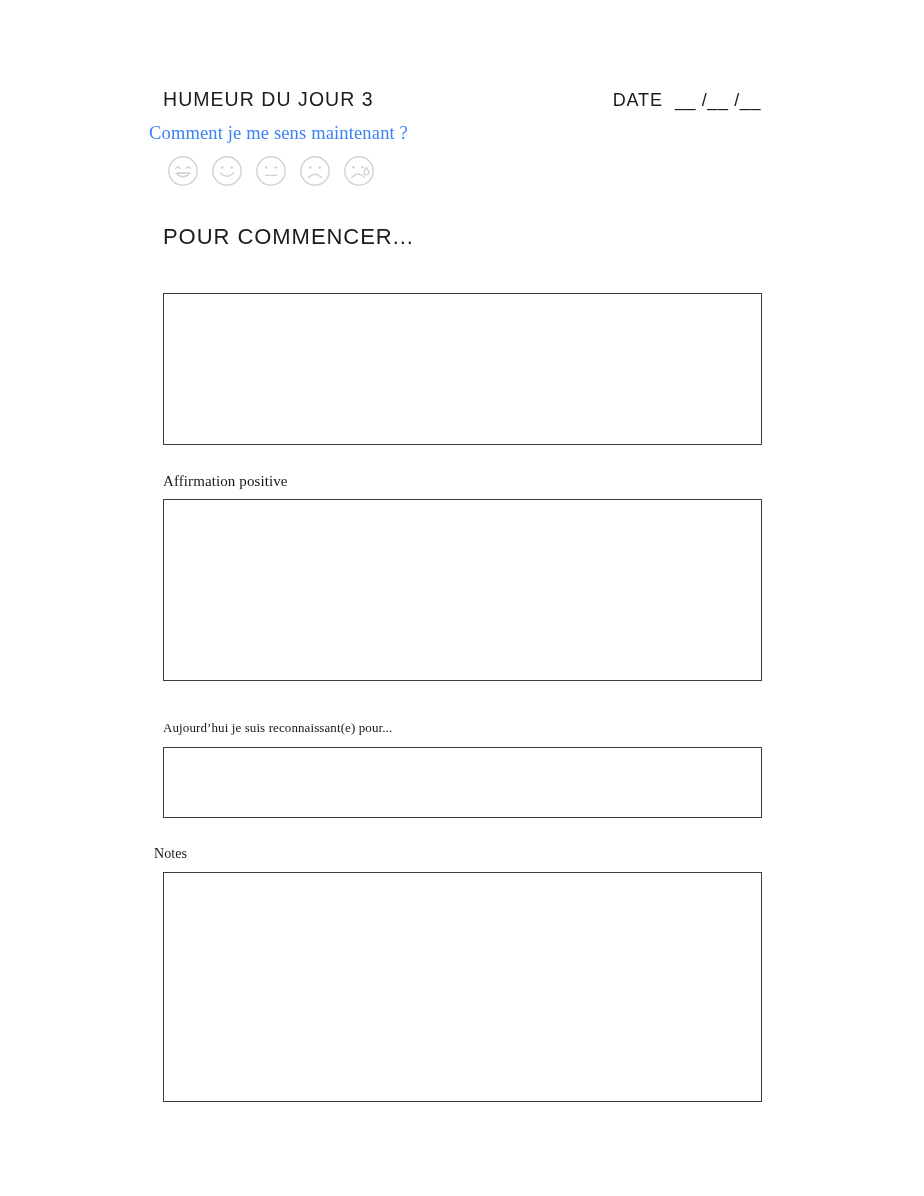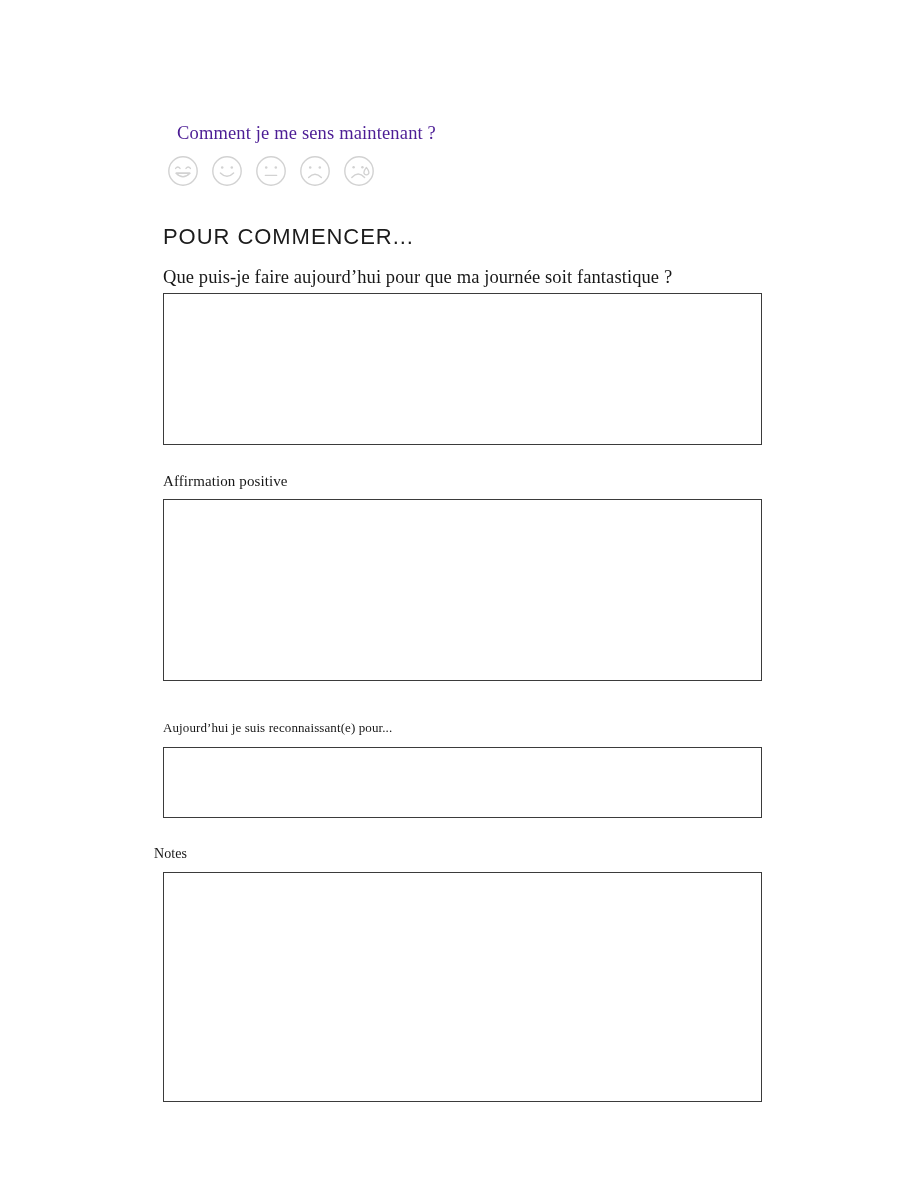--- a/index.html
+++ b/index.html
@@ -66,26 +66,26 @@
     font-weight: 400;
     letter-spacing: 0.6px;
     color: #1c1c1c;
     line-height: 1;
     margin-left: 12px;
   }
 
   
   .mood-question {
     position: absolute;
-    left: 177px;
+    left: 149px;
     top: 122px;
     font-family: "Liberation Serif", serif;
     font-size: 18.5px;
     font-weight: 400;
-    color: #4c1d95;
+    color: #3b82f6;
     letter-spacing: 0.15px;
     line-height: 1.2;
     white-space: nowrap;
   }
 
   
   .mood-row {
     position: absolute;
     left: 167px;
     top: 155px;
@@ -141,20 +141,28 @@
   .box-3   { top: 747px;  width: 599px; height: 71px; }
 
   .label-4 { left: 154px; top: 846px; font-size: 14px; letter-spacing: 0.1px; }
   .box-4   { top: 872px;  width: 599px; height: 230px; }
 </style>
 </head>
 <body>
 
 <div class="page">
 
+  <div class="header-row">
+    <div class="title">HUMEUR DU JOUR 3</div>
+
+    <div class="date-group">
+      <span class="date-label">DATE</span>
+      <span class="date-blanks">__ /__ /__</span>
+    </div>
+  </div>
 
   <div class="mood-question">Comment je me sens maintenant ?</div>
 
   <div class="mood-row">
 
     <svg class="face" viewBox="0 0 32 32">
       <circle cx="16" cy="16" r="14.2" fill="none" stroke="#d2d2d2" stroke-width="1.4"></circle>
       <path d="M8.6 13.4 Q10.8 10.6 13.0 13.4" fill="none" stroke="#d2d2d2" stroke-width="1.4" stroke-linecap="round"></path>
       <path d="M19.0 13.4 Q21.2 10.6 23.4 13.4" fill="none" stroke="#d2d2d2" stroke-width="1.4" stroke-linecap="round"></path>
       <path d="M9.2 18.2 Q16 25.4 22.8 18.2 Z" fill="none" stroke="#d2d2d2" stroke-width="1.4" stroke-linejoin="round"></path>
@@ -187,21 +195,20 @@
       <circle cx="10.6" cy="12.2" r="1.25" fill="#d2d2d2"></circle>
       <circle cx="19.4" cy="12.2" r="1.25" fill="#d2d2d2"></circle>
       <path d="M8.8 22.4 Q15.2 15.6 21.6 22.4" fill="none" stroke="#d2d2d2" stroke-width="1.4" stroke-linecap="round"></path>
       <path d="M23.4 12.4 Q25.9 15.6 25.9 17.3 A2.5 2.5 0 0 1 20.9 17.3 Q20.9 15.6 23.4 12.4 Z" fill="none" stroke="#d2d2d2" stroke-width="1.3" stroke-linejoin="round"></path>
     </svg>
 
   </div>
 
   <div class="section-heading">POUR COMMENCER...</div>
 
-  <div class="field-label label-1">Que puis-je faire aujourd’hui pour que ma journée soit fantastique ?</div>
   <div class="field-box box-1"></div>
 
   <div class="field-label label-2">Affirmation positive</div>
   <div class="field-box box-2"></div>
 
   <div class="field-label label-3">Aujourd’hui je suis reconnaissant(e) pour...</div>
   <div class="field-box box-3"></div>
 
   <div class="field-label label-4">Notes</div>
   <div class="field-box box-4"></div>

